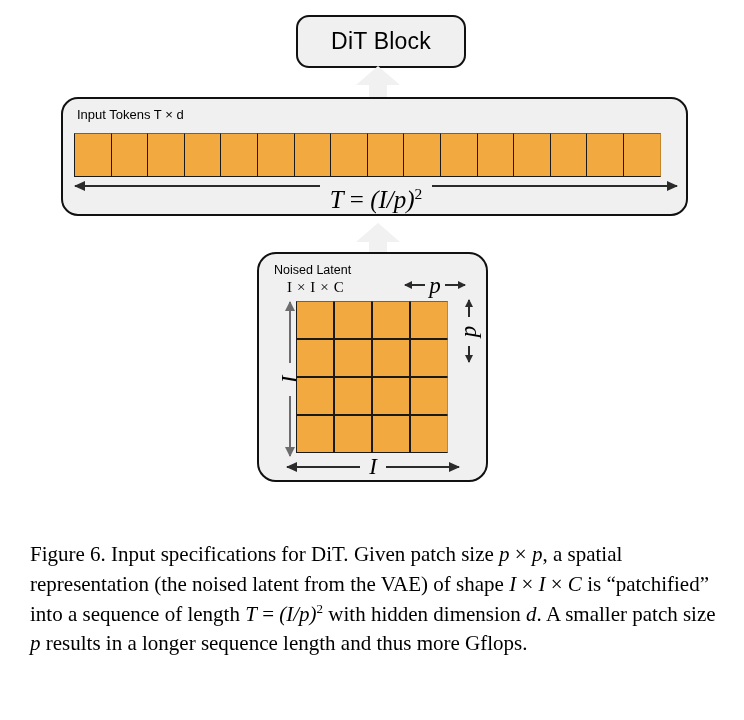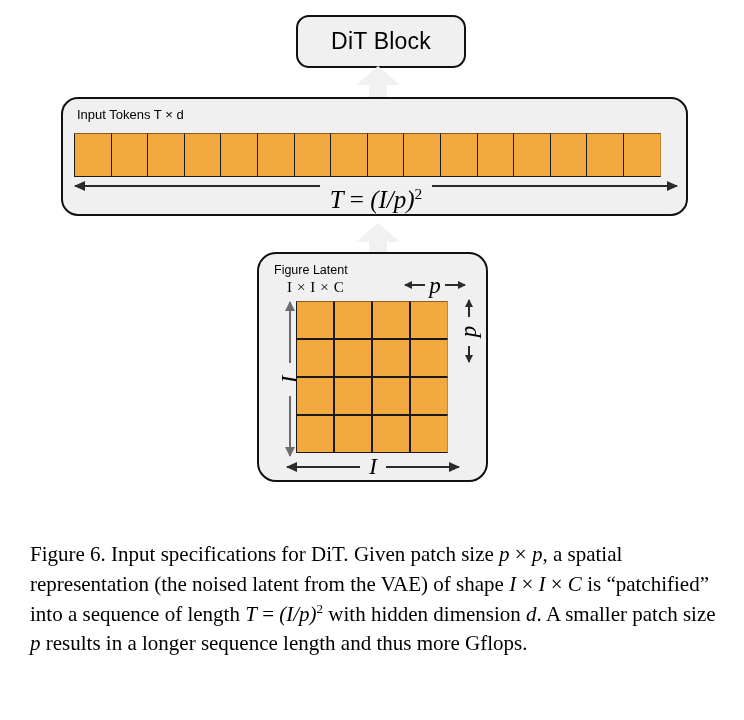--- a/index.html
+++ b/index.html
@@ -308,21 +308,21 @@
       <div class="dline with-right"></div>
     </div>
   </div>
 
   <div class="fat-arrow" id="arrow-mid">
     <div class="head"></div>
     <div class="shaft"></div>
   </div>
 
   <div class="latent-panel">
-    <div class="latent-title">Figure Latent</div>
+    <div class="latent-title">Noised Latent</div>
     <div class="latent-sub">I × I × C</div>
 
     <div class="p-horiz">
       <div class="tiny with-left"></div>
       <div class="p-label">p</div>
       <div class="tiny with-right"></div>
     </div>
 
     <div class="p-vert">
       <div class="tinyv with-up"></div>

